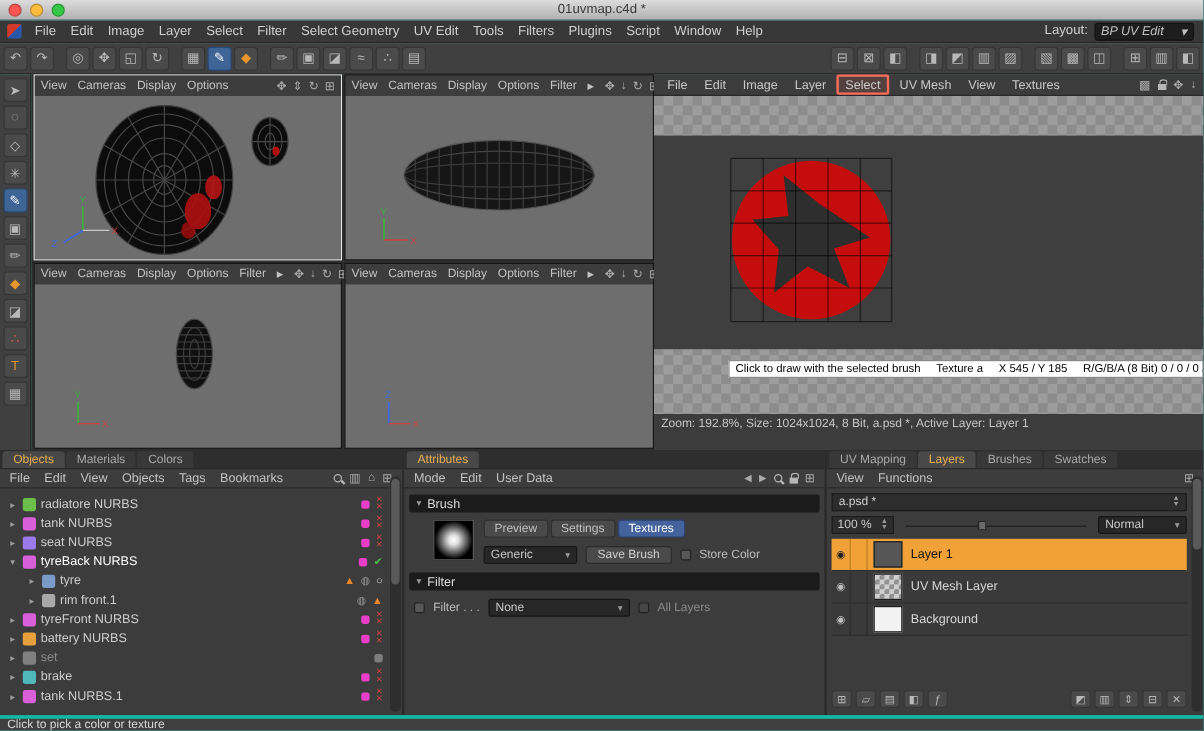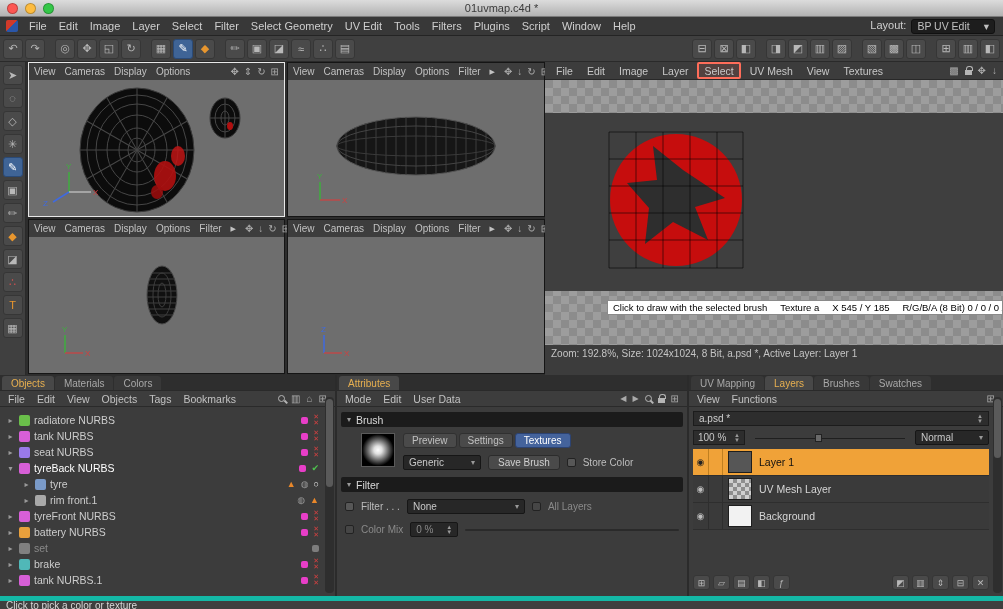--- a/index.html
+++ b/index.html
@@ -16,21 +16,21 @@
   .tl.red{background:#fc5753;} .tl.yellow{background:#fdbc40;} .tl.green{background:#34c748;}
 
   
   .menubar { position:absolute; top:17px; left:0; right:0; height:19px; background:#383838;
     border-bottom:1px solid #242424; display:flex; align-items:center; padding:0 4px; color:#cfcfcf; }
   .appicon { width:12px; height:12px; border-radius:2px; margin:0 5px 0 2px;
     background:linear-gradient(135deg,#d03a2a 50%,#2a56a8 50%); }
   .menu-item { padding:0 6px; height:19px; display:flex; align-items:center; cursor:default; }
   .menubar-right { margin-left:auto; display:flex; align-items:flex-start; gap:5px; padding-right:4px; }
   .layout-dd { background:#1d1d1d; border:1px solid #111; border-radius:3px; height:15px;
-    display:flex; align-items:center; gap:14px; padding:0 5px; color:#c0c0c0; font-size:10.5px; }
+    display:flex; align-items:center; gap:14px; padding:0 5px; color:#c0c0c0; font-size:10.5px;font-style:italic; }
 
   
   .toolbar { position:absolute; top:36px; left:0; right:0; height:26px; background:#404040;
     border-bottom:1px solid #2a2a2a; display:flex; align-items:center; padding:0 3px; gap:2px; }
   .ticon { width:20px; height:20px; background:#4a4a4a; border:1px solid #363636; border-radius:3px;
     display:flex; align-items:center; justify-content:center; color:#b8b8b8; font-size:11px; flex:none; }
   .ticon.sel { background:#3f6496; border-color:#2a4a77; color:#fff; }
   .ticon.orange { color:#e8962e; }
   .tsep { width:6px; flex:none; }
   .tgap { flex:1; }
@@ -154,21 +154,21 @@
     background-size:8px 8px; background-position:0 0,4px 4px; }
   .thumb22.white { background:#f2f2f2; }
   .lr-name { font-size:10.5px; color:#d6d6d6; }
   .layer-row.sel .lr-name { color:#101010; }
   .lp-icons { position:absolute; left:4px; right:14px; bottom:6px; display:flex; gap:3px; }
   .lp-icons .ticon { width:17px; height:15px; font-size:9px; }
   .lp-icons .spacer { flex:1; }
 
   
   .statusbar { position:absolute; left:0; right:0; bottom:0; height:13px; background:#3f3f3f;
-    border-top:5px solid #14b8a6; display:flex; align-items:center; padding:0 6px; color:#d8d8d8; font-size:10px; }
+    border-top:3px solid #14b8a6; display:flex; align-items:center; padding:0 6px; color:#d8d8d8; font-size:10px; }
 
   
   .mag { width:7px; height:7px; border:1.5px solid #b5b5b5; border-radius:50%; position:relative; flex:none; }
   .mag::after { content:""; position:absolute; width:4px; height:1.5px; background:#b5b5b5;
     right:-3.5px; bottom:-1.5px; transform:rotate(45deg); }
   .lockico { width:7px; height:5px; background:#b5b5b5; position:relative; margin-top:4px; flex:none; }
   .lockico::before { content:""; position:absolute; top:-4px; left:1px; width:5px; height:4px;
     border:1.2px solid #b5b5b5; border-bottom:none; border-radius:3px 3px 0 0; }
 </style>
 </head>
@@ -692,32 +692,20 @@
       <div class="ctrl-row" style="padding:7px 8px 0;">
         <span class="cb"></span>
         <span>Filter . . .</span>
         <div class="dd" style="width:118px;">
           <span>None</span>
           <span class="car" style="margin-left:auto;">▾</span>
         </div>
         <span class="cb dim"></span>
         <span class="dimtext">All Layers</span>
       </div>
-      <div class="ctrl-row" style="padding:8px 8px 0;">
-        <span class="cb dim"></span>
-        <span class="dimtext">Color Mix</span>
-        <div class="dd" style="width:48px;">
-          <span class="dimtext">0 %</span>
-          <span class="stepper" style="margin-left:auto;">
-              <span>▲</span>
-              <span>▼</span>
-            </span>
-        </div>
-        <div class="groove"></div>
-      </div>
     </div>
 
     <div class="panel layers-panel">
       <div class="panel-tabs">
         <span class="ptab">UV Mapping</span>
         <span class="ptab active">Layers</span>
         <span class="ptab">Brushes</span>
         <span class="ptab">Swatches</span>
       </div>
       <div class="panel-menu">

